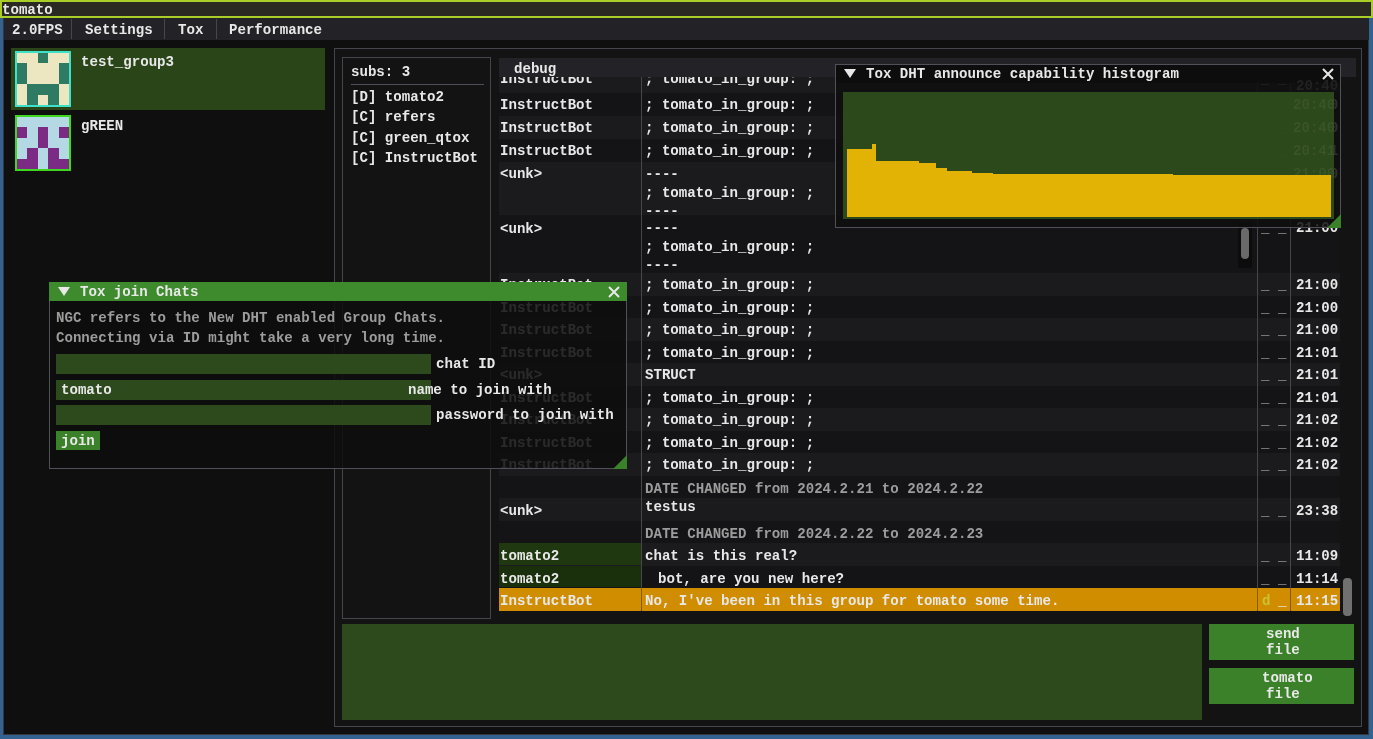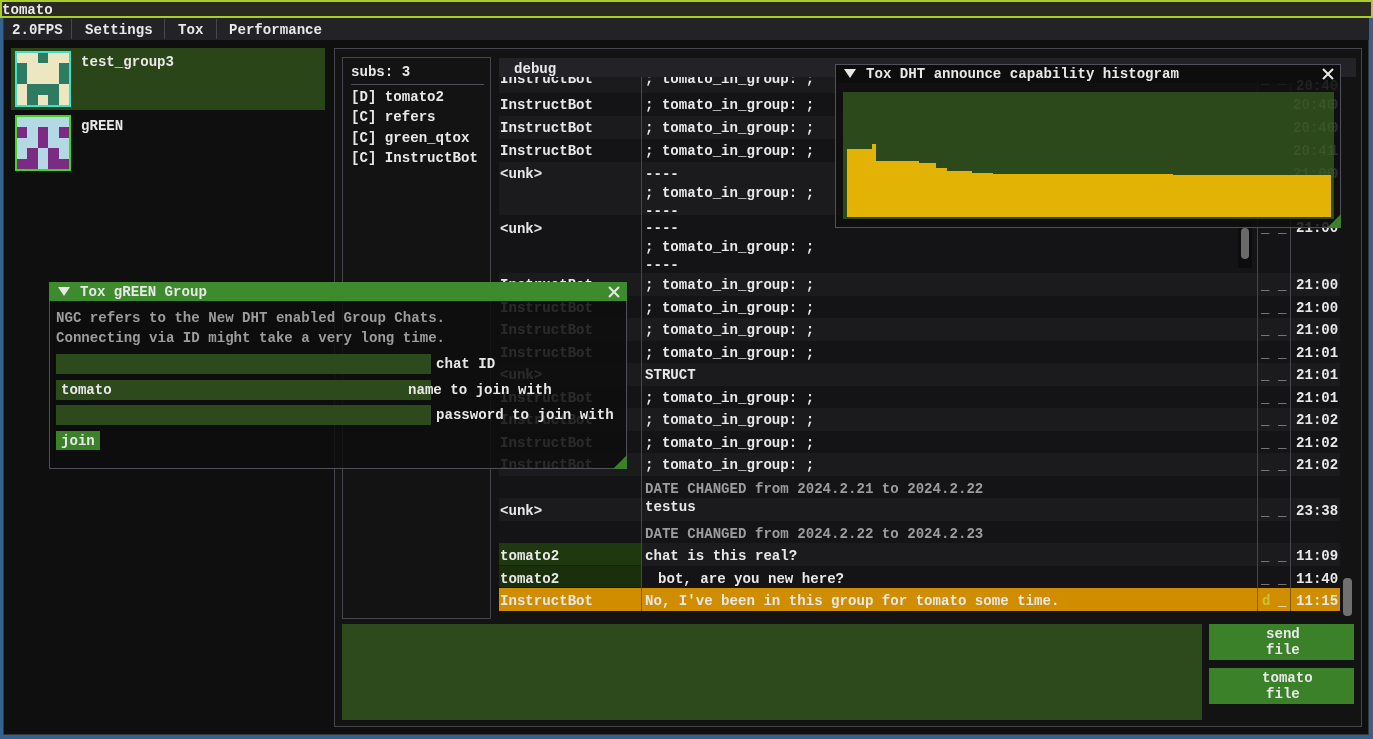--- a/index.html
+++ b/index.html
@@ -162,21 +162,21 @@
 <div class="txt grey" style="left:1261px;top:504px">_ _</div>
 <div class="txt" style="left:1296px;top:504px">23:38</div>
 <div class="txt grey" style="left:645px;top:527px">DATE CHANGED from 2024.2.22 to 2024.2.23</div>
 <div class="txt" style="left:500px;top:549px">tomato2</div>
 <div class="txt" style="left:645px;top:549px">chat is this real?</div>
 <div class="txt grey" style="left:1261px;top:549px">_ _</div>
 <div class="txt" style="left:1296px;top:549px">11:09</div>
 <div class="txt" style="left:500px;top:572px">tomato2</div>
 <div class="txt" style="left:658px;top:572px">bot, are you new here?</div>
 <div class="txt grey" style="left:1261px;top:572px">_ _</div>
-<div class="txt" style="left:1296px;top:572px">11:40</div>
+<div class="txt" style="left:1296px;top:572px">11:14</div>
 <div class="txt" style="left:500px;top:594px">InstructBot</div>
 <div class="txt" style="left:645px;top:594px">No, I've been in this group for tomato some time.</div>
 <div class="txt" style="left:1262px;top:594px;color:#cdc12f">d</div>
 <div class="txt" style="left:1278px;top:594px;color:#e8e8e8">_</div>
 <div class="txt" style="left:1296px;top:594px">11:15</div>
 
 <div class="abs" style="left:499px;top:58px;width:857px;height:19px;background:#232327"></div>
 <div class="txt" style="left:514px;top:62px">debug</div>
 
 <div class="abs" style="left:1238px;top:222px;width:14px;height:46px;background:#0c0c0c"></div>
@@ -214,21 +214,21 @@
 <polygon fill="#e2b305" points="4,124.5 4,57 29,57 29,52 33,52 33,69 76,69 76,71 93,71 93,76 104,76 104,78.5 129,78.5 129,80.5 150,80.5 150,82 330,82 330,83 488,83 488,124.5"></polygon>
 </svg>
 <div class="txt" style="left:1296px;top:79px;color:#222222">20:40</div>
 <svg class="abs" style="left:1327px;top:214px" width="14" height="14">
     <polygon points="14,0 14,14 0,14" fill="#3a8129"></polygon>
   </svg>
 
 <div class="abs" style="left:49px;top:282px;width:578px;height:187px;background:rgba(14,14,14,0.87);border:1px solid #50505a"></div>
 <div class="abs" style="left:49px;top:282px;width:578px;height:19px;background:#3d8b2c"></div>
 <div class="abs" style="left:58px;top:287px;width:0;height:0;border-left:6px solid transparent;border-right:6px solid transparent;border-top:9px solid #e8e8e8"></div>
-<div class="txt" style="left:80px;top:285px">Tox gREEN Group</div>
+<div class="txt" style="left:80px;top:285px">Tox join Chats</div>
 <svg class="abs" style="left:608px;top:286px" width="12" height="12">
     <path d="M1 1 L11 11 M11 1 L1 11" stroke="#e8e8e8" stroke-width="2"></path>
   </svg>
 <div class="txt grey" style="left:56px;top:311px">NGC refers to the New DHT enabled Group Chats.</div>
 <div class="txt grey" style="left:56px;top:331px">Connecting via ID might take a very long time.</div>
 <div class="abs" style="left:56px;top:354px;width:375px;height:20px;background:#2c4a1b"></div>
 <div class="txt" style="left:436px;top:357px">chat ID</div>
 <div class="abs" style="left:56px;top:380px;width:375px;height:20px;background:#2c4a1b"></div>
 <div class="txt" style="left:61px;top:383px">tomato</div>
 <div class="txt" style="left:408px;top:383px">name to join with</div>

